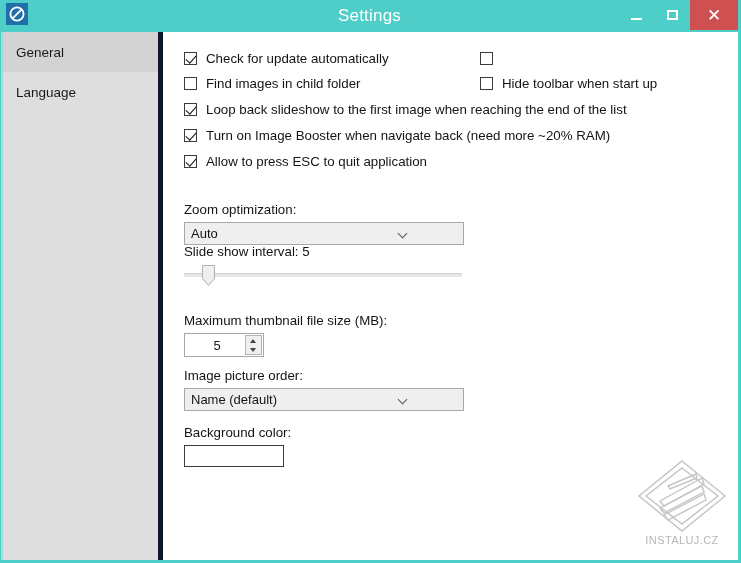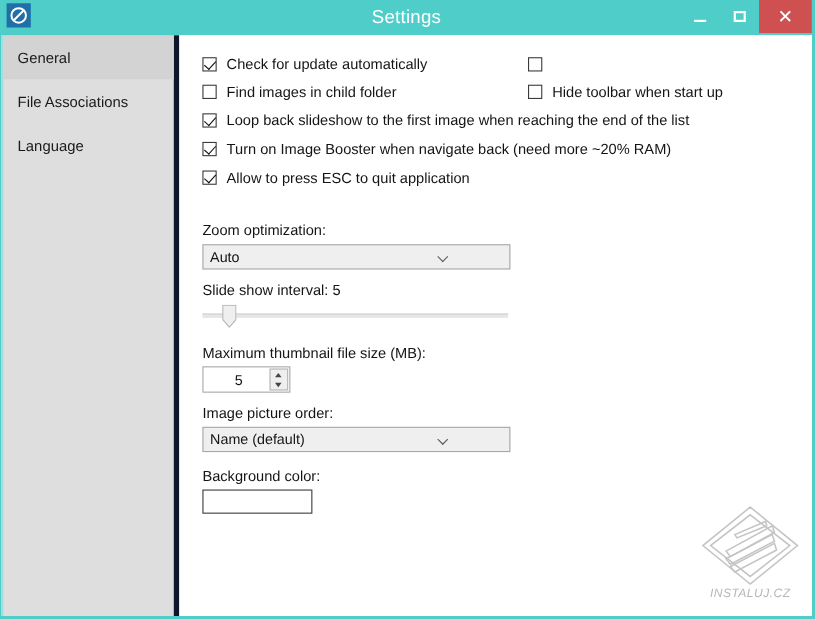--- a/index.html
+++ b/index.html
@@ -278,21 +278,20 @@
     pointer-events: none;
   }
   #watermark svg { display: block; }
   #wm-text {
     text-align: center;
     font-size: 11px;
     color: #b7b7b7;
     letter-spacing: 0.4px;
     margin-top: -2px;
     font-family: "Liberation Sans", sans-serif;
-    font-style: italic;
   }
 </style>
 </head>
 <body>
 
 <div id="window">
 
   <div id="titlebar">
 
     <div id="app-icon">
@@ -317,23 +316,20 @@
     </div>
   </div>
 
   <div id="body-split">
 
     <div id="sidebar">
       <div class="nav-item selected">
         <span>General</span>
       </div>
       <div class="nav-item">
-        <span>File Associations</span>
-      </div>
-      <div class="nav-item">
         <span>Language</span>
       </div>
     </div>
 
     <div id="content">
 
       <div class="cb-columns">
 
         <div class="cb-row">
           <div class="cb-col-left">
@@ -381,21 +377,21 @@
       </div>
 
       <div class="field-group" style="top:170px;">
         <span class="field-label">Zoom optimization:</span>
         <div class="combo-wrap">
           <span class="combo-text">Auto</span>
           <span class="combo-arrow"></span>
         </div>
       </div>
 
-      <div class="field-group" style="top:224px;">
+      <div class="field-group" style="top:212px;">
         <span class="field-label">Slide show interval: 5</span>
         <div class="slider-track-wrap">
           <div class="slider-track"></div>
           <div class="slider-thumb">
             <svg width="13" height="21" viewBox="0 0 13 21">
               <polygon points="0.5,0.5 12.5,0.5 12.5,13.5 6.5,20.5 0.5,13.5" fill="#efefef" stroke="#b0b0b0" stroke-width="1"></polygon>
             </svg>
           </div>
         </div>
       </div>

